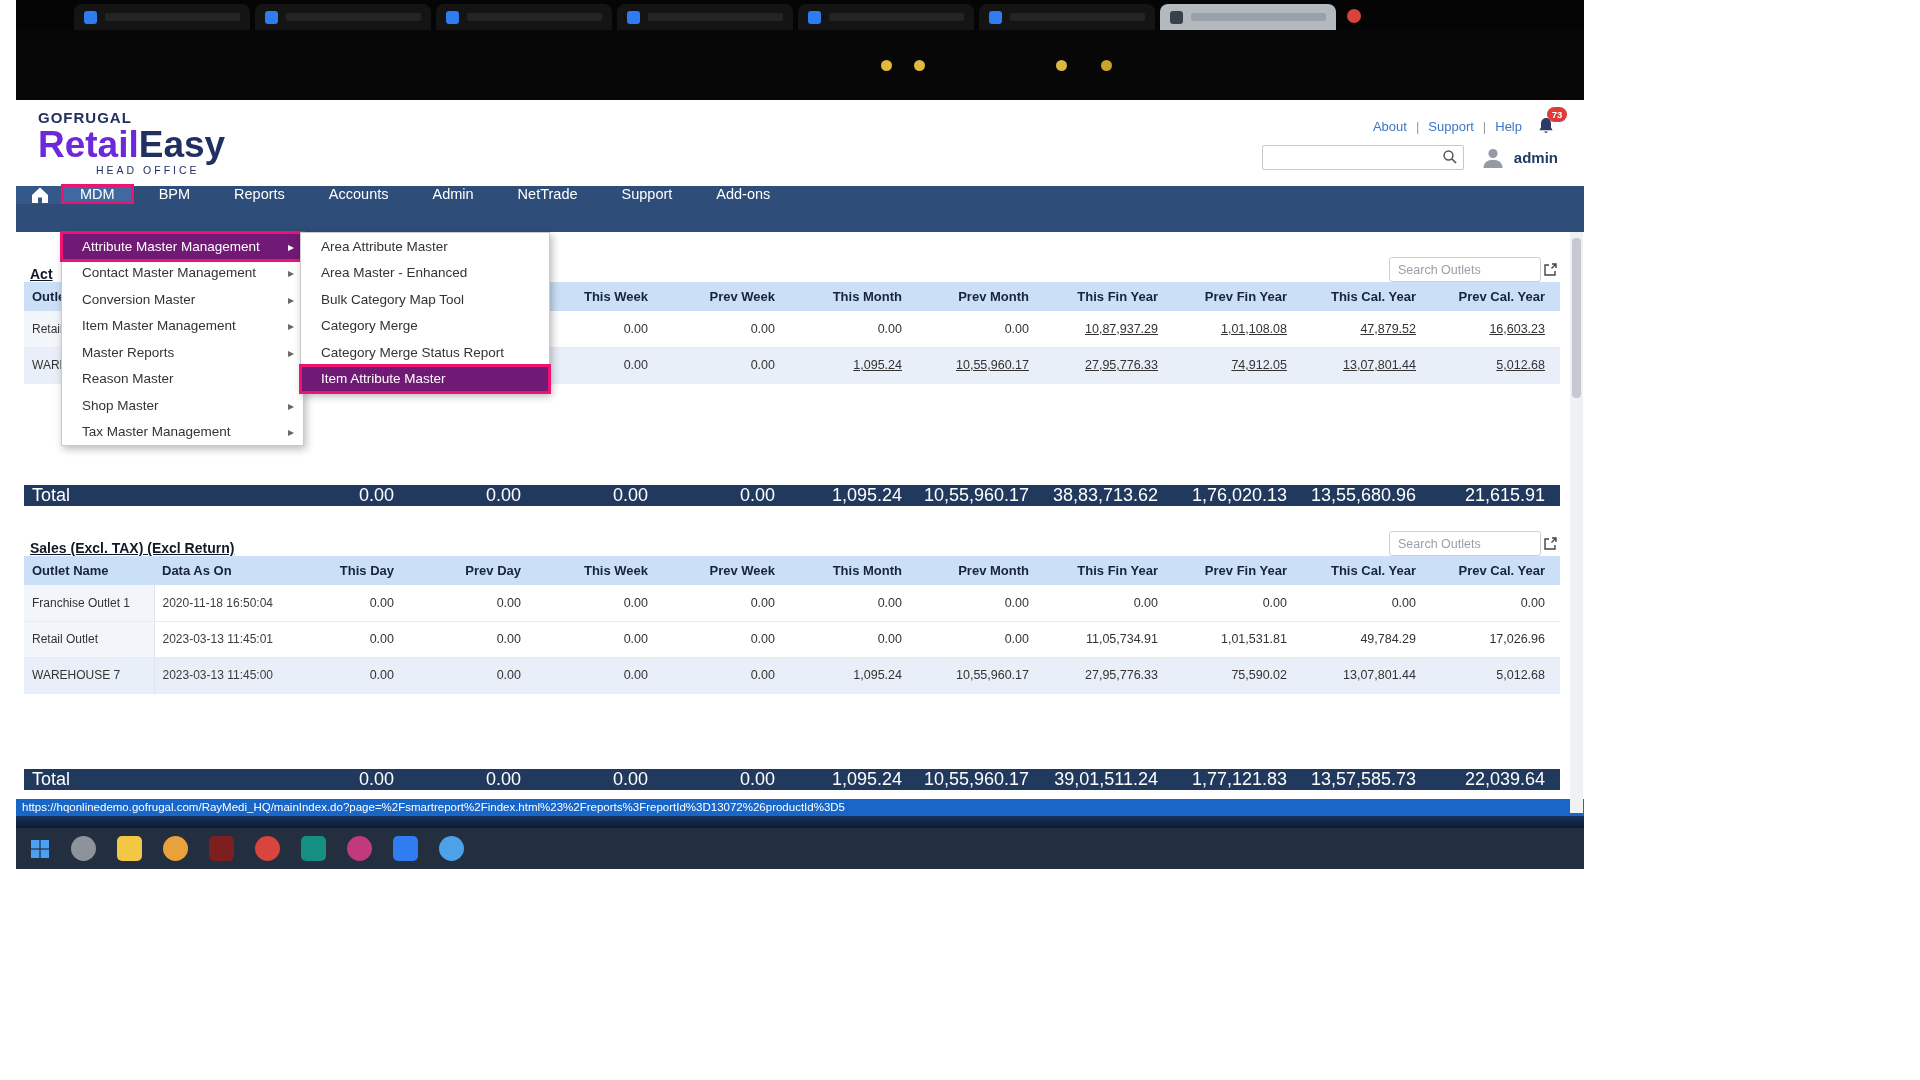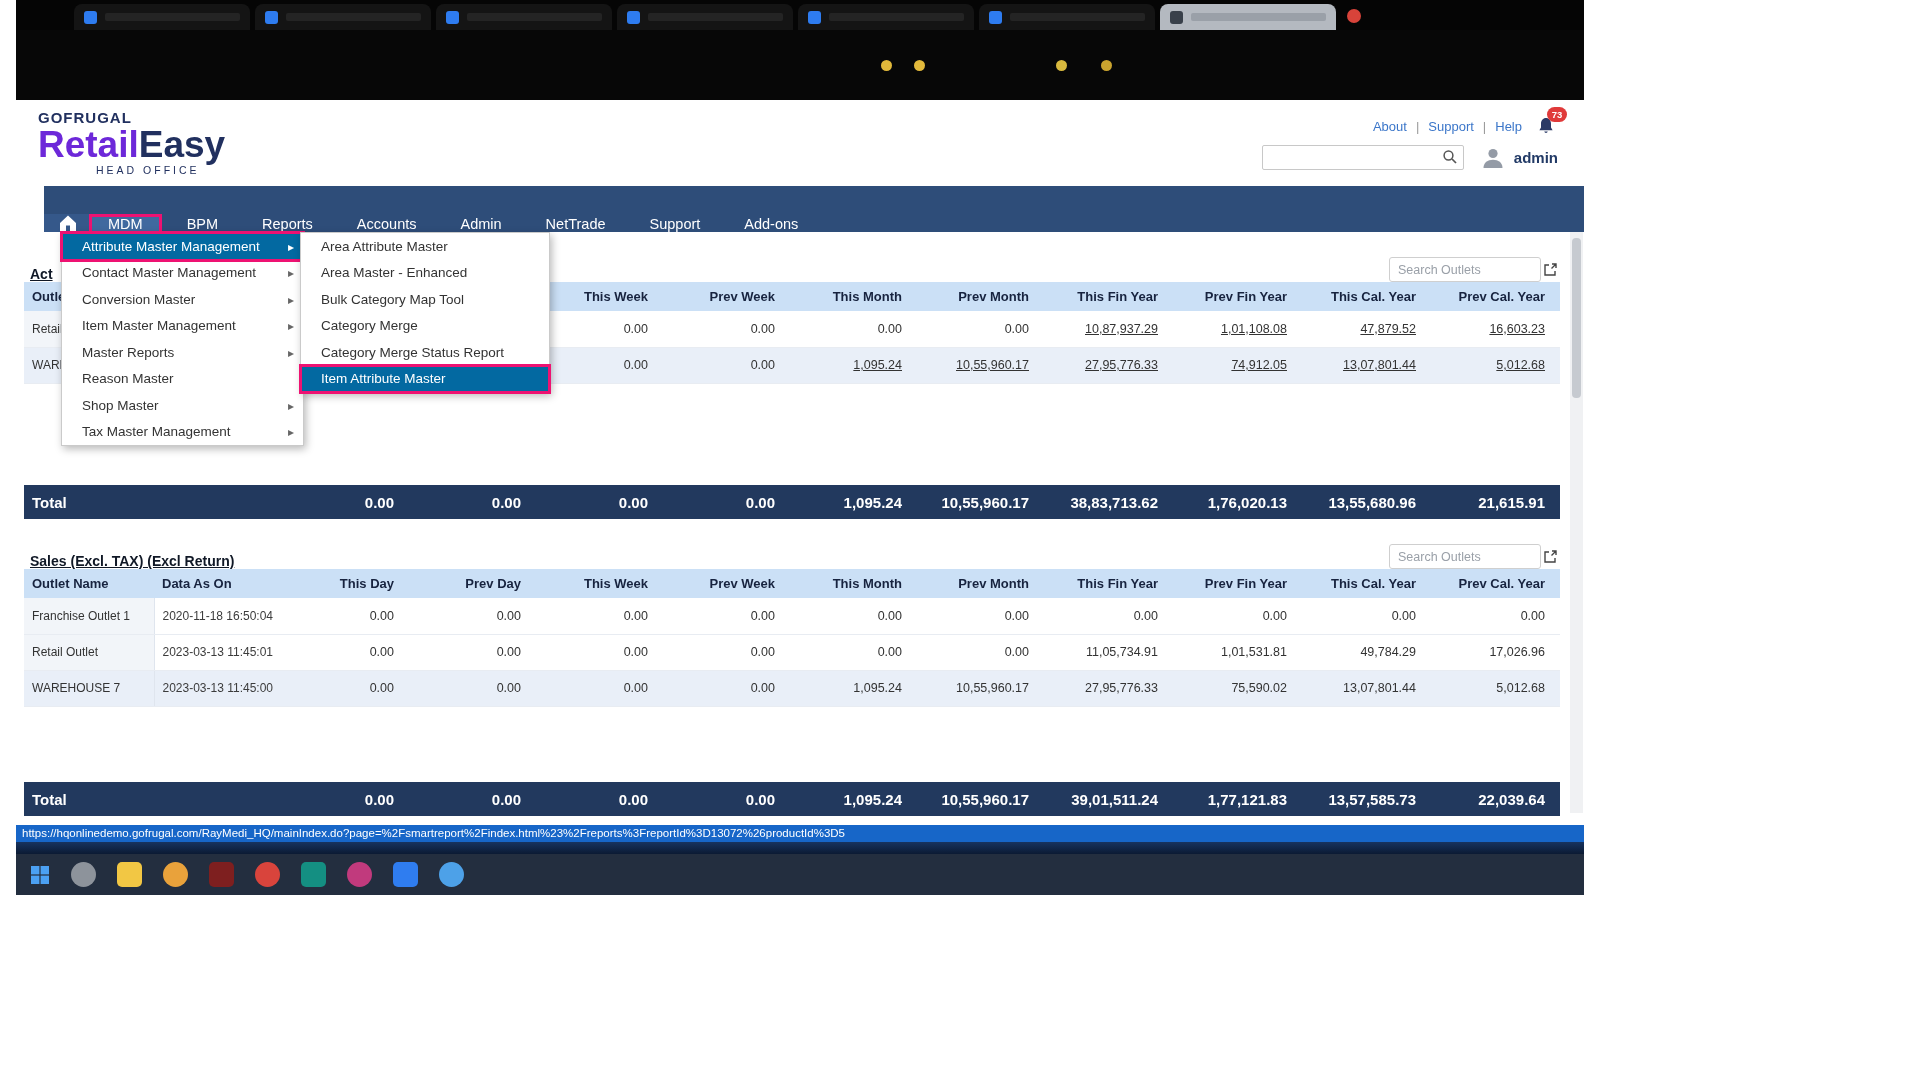--- a/index.html
+++ b/index.html
@@ -33,33 +33,33 @@
   .bell { position:relative; margin-left:14px; cursor:pointer; width:22px; height:22px; display:inline-block; }
   .badge { position:absolute; top:-9px; left:11px; min-width:20px; height:15px; background:#e03a3a; color:#fff; font-size:9.5px; font-weight:bold; border-radius:8px; display:flex; align-items:center; justify-content:center; padding:0 4px; }
   .hrow2 { display:flex; align-items:center; gap:16px; }
   .hsearch { position:relative; }
   .hsearch input { width:202px; height:25px; border:1px solid #c8c8c8; border-radius:2px; padding:0 28px 0 8px; font-size:12.5px; color:#444; outline:none; }
   .hsearch .mag { position:absolute; right:6px; top:4px; }
   .uname-wrap { display:flex; align-items:center; gap:8px; }
   .uname { font-size:15px; font-weight:bold; color:#223a66; }
 
   
-  .nav { height:46px; background:#2e4d79; display:flex; align-items:flex-end; position:relative; z-index:30;margin-left:28px; }
+  .nav { height:46px; background:#2e4d79; display:flex; align-items:flex-start; position:relative; z-index:30; }
   .nav-home { width:47px; display:flex; align-items:center; justify-content:center; background:#35588a; cursor:pointer; }
   .nav-item { padding:0 17px; display:flex; align-items:center; color:#ffffff; font-size:14.5px; cursor:pointer; margin-right:10px; }
   .nav-item.active { background:#40699f; outline:3px solid #ee1272; outline-offset:-1px; }
 
   
   .ctx { position:absolute; top:232px; background:#ffffff; border:1px solid #cacaca; box-shadow:2px 3px 8px rgba(0,0,0,.28); z-index:40; }
   .menu-l1 { left:45px; width:243px; }
   .menu-l2 { left:284px; width:250px; z-index:41; }
   .mi { height:26.5px; display:flex; align-items:center; padding:0 9px 0 20px; font-size:13.5px; color:#333333; cursor:pointer; }
   .mi .lab { flex:1; }
   .mi .arr::after { content:"\25B8"; color:#666; font-size:12px; }
-  .mi.hl { background:#0369a1; color:#ffffff; outline:3px solid #ee1272; outline-offset:-1px; position:relative; z-index:2; }
+  .mi.hl { background:#701a75; color:#ffffff; outline:3px solid #ee1272; outline-offset:-1px; position:relative; z-index:2; }
   .mi.hl .arr::after { color:#ffffff; }
 
   
   .page { position:relative; background:#ffffff; padding:0 8px; }
   .panel-head { display:flex; align-items:flex-end; justify-content:space-between; height:34px; padding:0 4px 0 6px; margin-top:16px; }
   .panel-title { font-size:14px; font-weight:bold; color:#101826; text-decoration:underline; }
   .search-wrap { display:flex; align-items:center; gap:2px; margin-right:14px; }
   .outlet-search { width:152px; height:25px; border:1px solid #cfcfcf; border-radius:3px; padding:0 8px; font-size:12.5px; color:#444; outline:none; }
   input::placeholder { color:#9aa0a8; }
   .expand { cursor:pointer; display:inline-flex; }
@@ -68,21 +68,21 @@
   .grid th { background:#cbe0f6; font-weight:bold; color:#17233f; font-size:13px; height:29px; text-align:right; padding-right:15px; overflow:hidden; white-space:nowrap; }
   .grid th.al { text-align:left; padding-left:8px; padding-right:4px; }
   .grid td { height:36px; text-align:right; padding-right:15px; border-bottom:1px solid #e8ecf2; overflow:hidden; white-space:nowrap; }
   .grid td.al { text-align:left; padding-left:8px; padding-right:4px; }
   .c-name { background:#f2f5f9; border-right:1px solid #dfe5ee; font-size:12px; }
   .c-date { font-size:12px; color:#3c3c3c; }
   .r-shade td { background:#e9eff8; }
   .lnk { text-decoration:underline; cursor:pointer; }
   .filler-1 td { height:102px; border-bottom:none; background:#fff; }
   .filler-2 td { height:76px; border-bottom:none; background:#fff; }
-  .total td { background:#22395e; color:#ffffff; font-weight:bold; height:34px; border-bottom:none; font-size:15px; }
+  .total td { background:#22395e; color:#ffffff; font-weight:normal; height:20px; border-bottom:none; font-size:18px; }
   .total td.al { padding-left:8px; }
 
   .v-scroll { position:absolute; right:1px; top:232px; height:581px; width:13px; background:#f0f1f3; z-index:20; }
   .v-thumb { position:absolute; top:6px; left:2px; width:9px; height:160px; background:#c6cad0; border-radius:4px; }
 
   
   .statusbar { height:17px; background:#1766c8; color:#ffffff; font-size:11.5px; line-height:17px; padding-left:6px; margin-top:9px; white-space:nowrap; overflow:hidden; }
   .desk-strip { height:12px; background:linear-gradient(180deg,#17335f,#0b1a33); }
   .taskbar { height:41px; background:#232e3f; display:flex; align-items:center; gap:21px; padding-left:14px; }
   .tk-ic { width:25px; height:25px; border-radius:5px; display:inline-block; cursor:pointer; }

